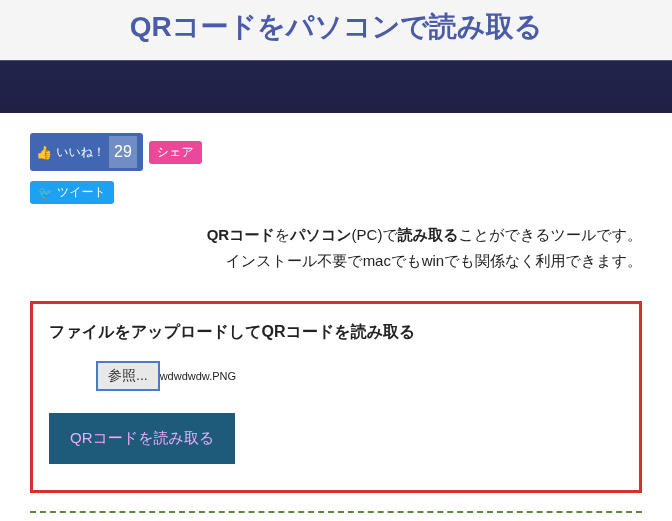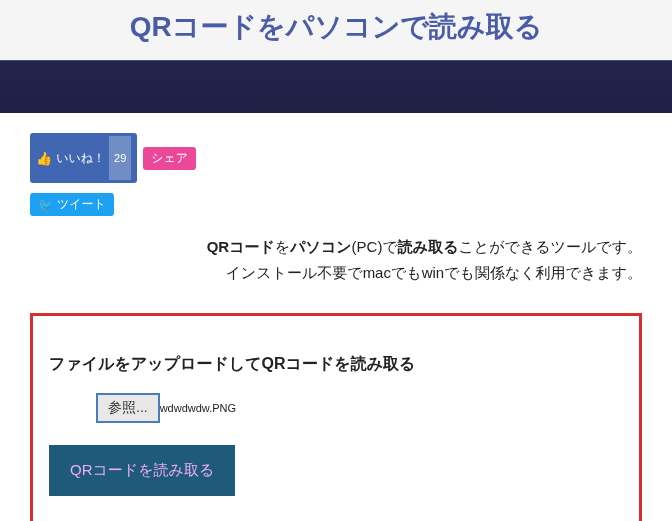--- a/index.html
+++ b/index.html
@@ -40,23 +40,23 @@
   font-size: 12px;
   padding: 3px 6px;
   border-radius: 3px;
   gap: 4px;
 }
 .fb-like .thumb-icon {
   font-size: 13px;
 }
 .fb-like .count {
   background: rgba(255,255,255,0.25);
-  padding: 16px 5px;
+  padding: 7px 5px;
   border-radius: 0;
-  font-size: 11px;
+  font-size: 16px;
 }
 .fb-share {
   background: #ec4899;
   color: #fff;
   font-size: 12px;
   padding: 3px 8px;
   border-radius: 3px;
 }
 .tw-row {
   margin-bottom: 18px;
@@ -87,21 +87,20 @@
 .upload-box {
   border: 3px solid #d43030;
   padding: 18px 16px 26px 16px;
   margin-bottom: 18px;
 }
 .upload-title {
   font-size: 16px;
   font-weight: bold;
   color: #222;
   margin-bottom: 18px;
-  margin-top: 20px;
 }
 .file-row {
   display: flex;
   align-items: center;
   margin-bottom: 22px;
   padding-left: 47px;
 }
 .browse-btn {
   background: #e8e8e8;
   border: 2px solid #4a7cc4;

